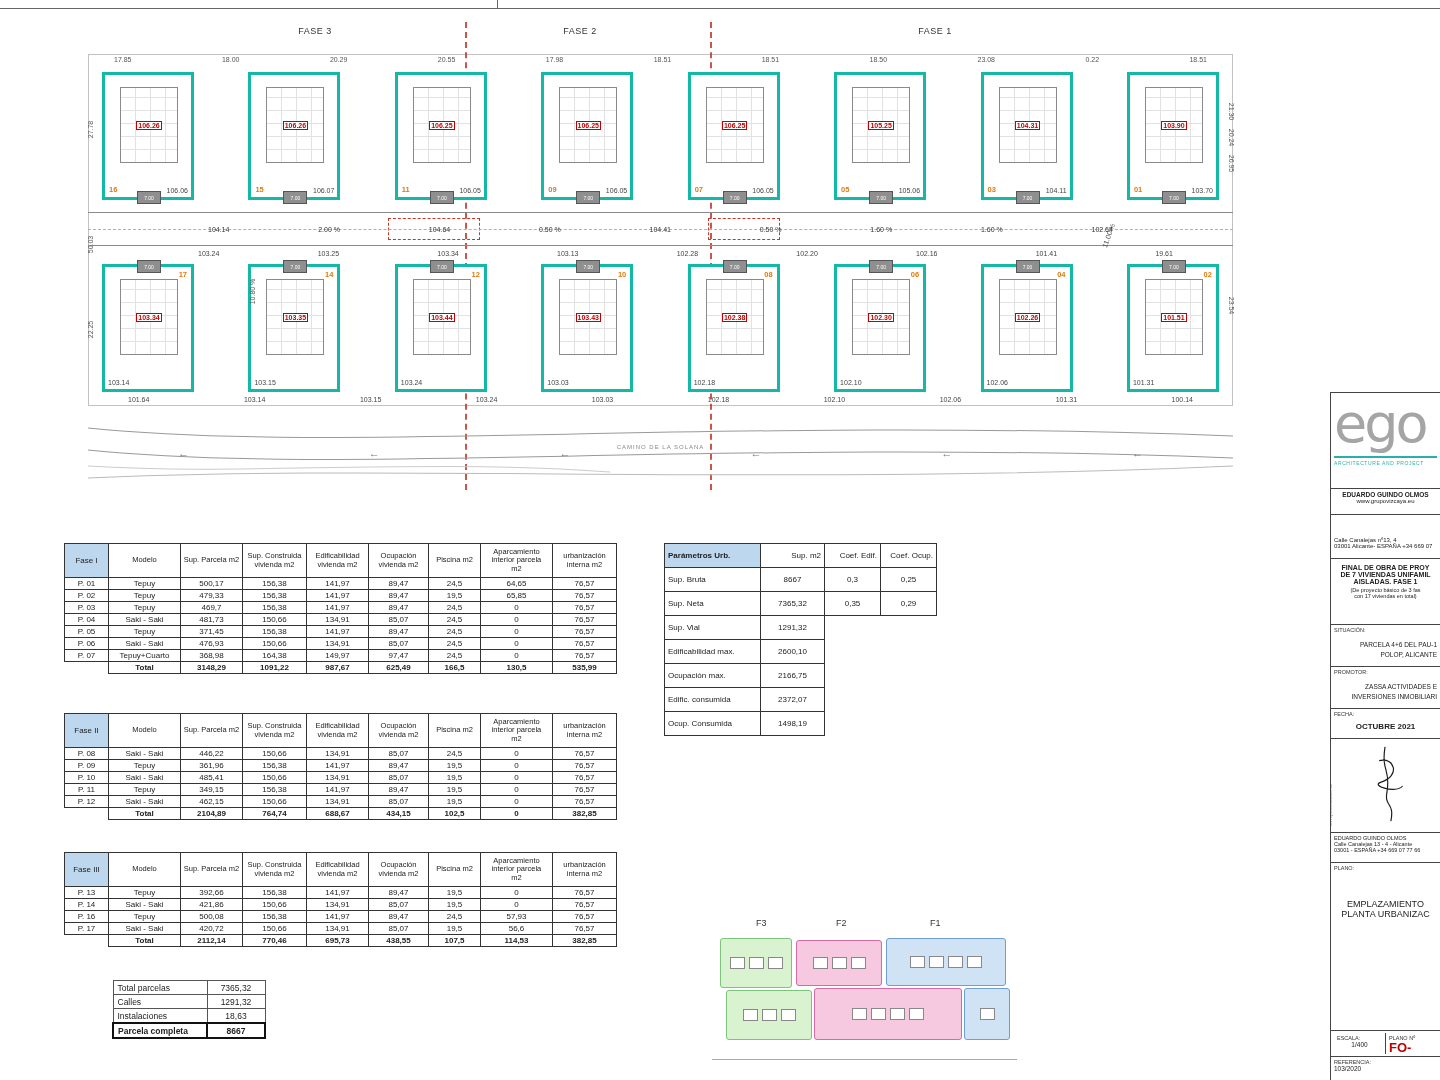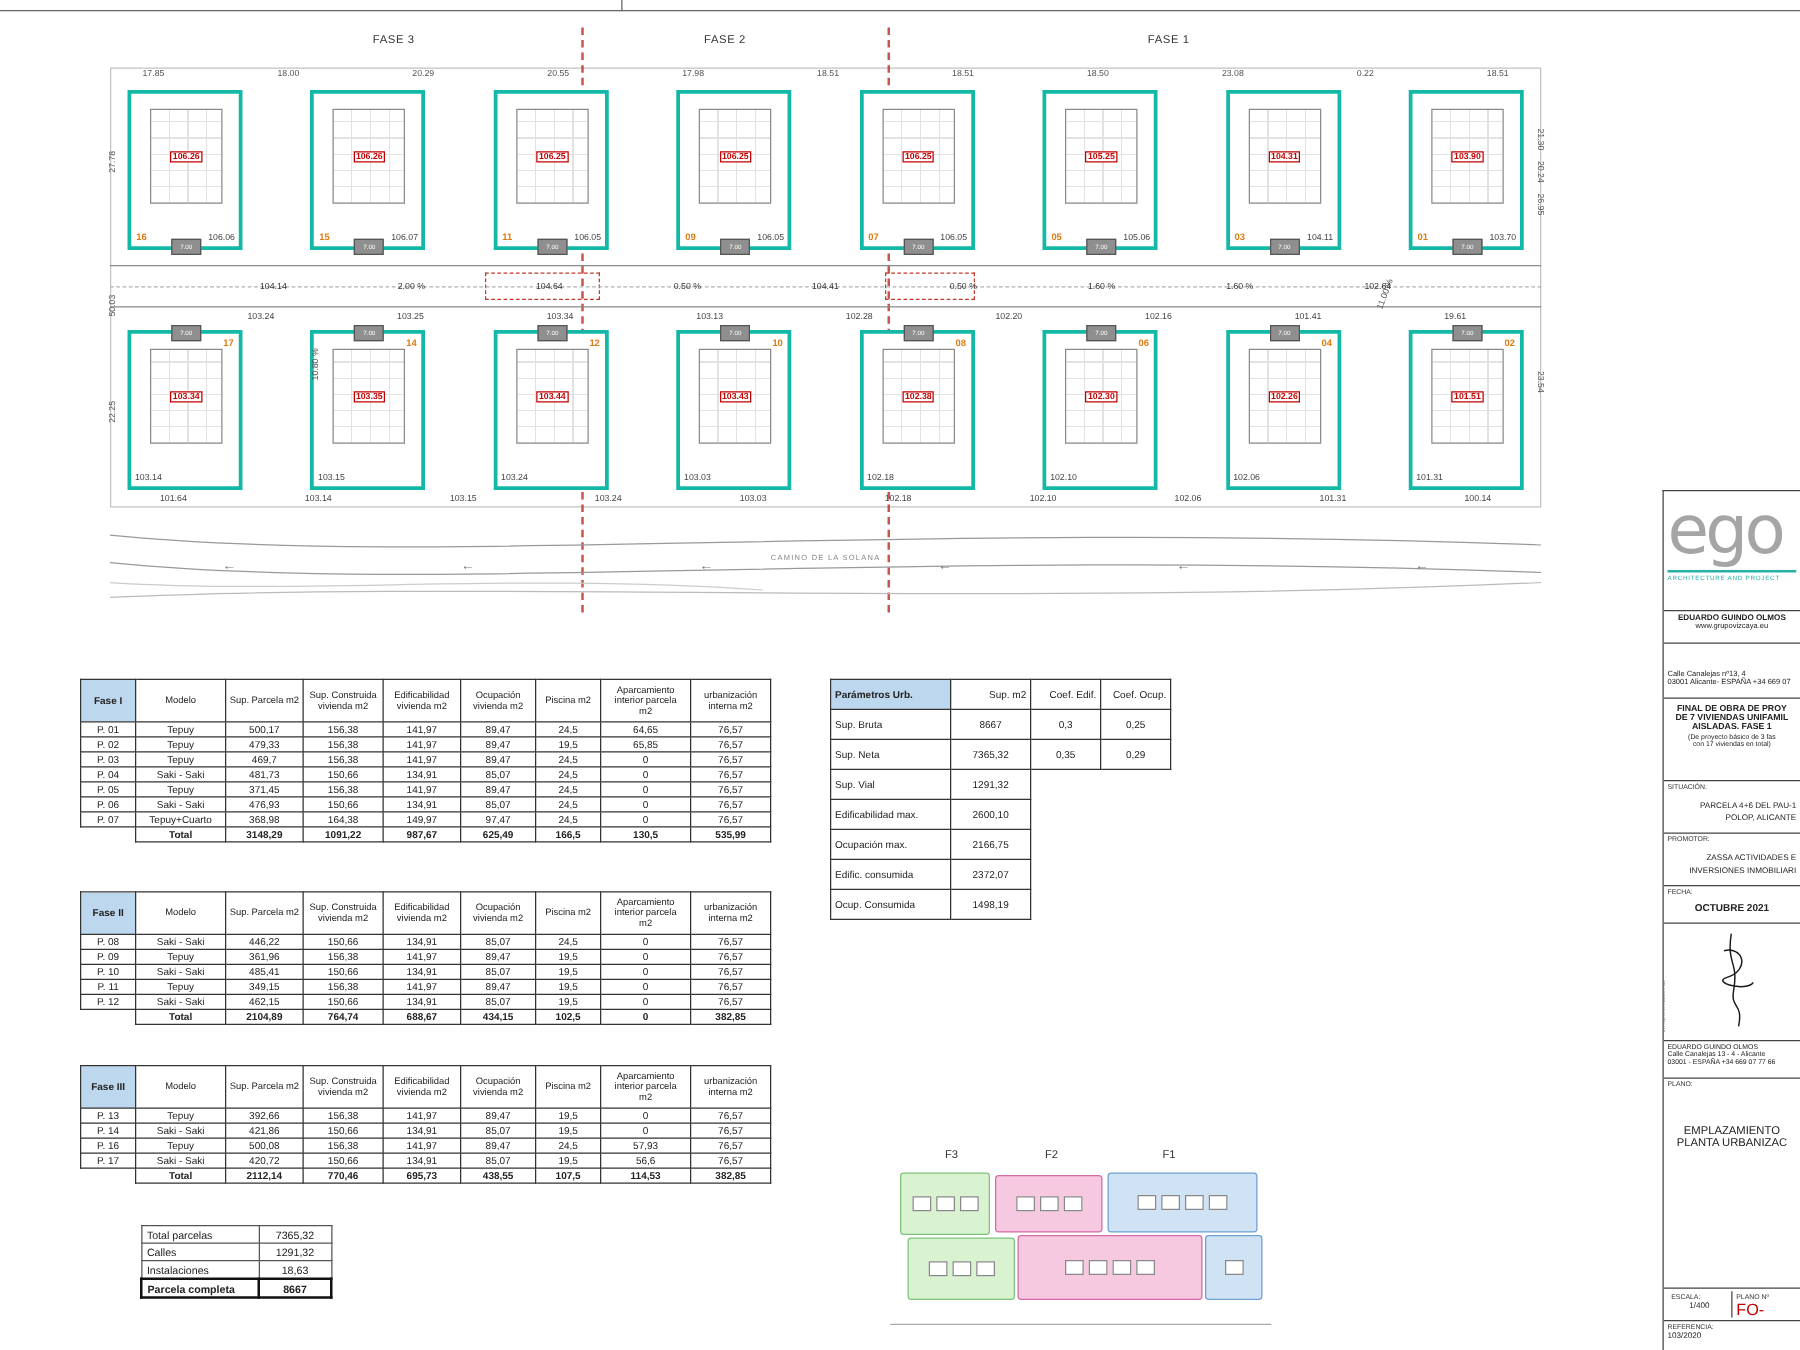--- a/index.html
+++ b/index.html
@@ -45,21 +45,21 @@
   .ldim,.rdim,.grade{position:absolute;font-size:7px;color:#555;white-space:nowrap}
   .ldim{left:-6px;transform:rotate(-90deg)}
   .rdim{right:-8px;transform:rotate(90deg)}
   .grade{color:#555}
 
   
   table{position:absolute;border-collapse:collapse;table-layout:fixed;background:#fff}
   .ftable{font-size:8px}
   .ftable th,.ftable td{border:1px solid #333;padding:1px 2px;text-align:center;vertical-align:middle;height:12px;overflow:hidden}
   .ftable thead th{font-weight:normal;white-space:pre-line;font-size:7.5px;line-height:1.15;height:34px}
-  .ftable .fcell{background:#bdd7ee;font-weight:bold;font-size:8px}
+  .ftable .fcell{background:#bdd7ee;font-weight:normal;font-size:8px}
   .ftable td.rl{font-weight:normal}
   .ftable td.rl:empty{border:none;background:transparent}
   .ftable tbody tr:last-child td{font-weight:bold}
   .stable{font-size:8.5px}
   .stable td{border:1px solid #555;padding:1.5px 4px;height:13px}
   .stable td.sl{width:94px;text-align:left}
   .stable td.sv{width:58px;text-align:center}
   .stable tr:last-child td{font-weight:bold;border:2px solid #111}
   .ptable{font-size:8px}
   .ptable th,.ptable td{border:1px solid #333;padding:1px 3px;height:24px}
@@ -89,21 +89,21 @@
   .rvals{text-align:right;margin-top:7px;line-height:1.5}
   .projline{font-weight:bold;font-size:7px;text-align:center;white-space:nowrap}
   .note{font-size:5.5px;text-align:center;white-space:nowrap;margin-top:2px}
   .fecha-val{font-weight:bold;font-size:8px;text-align:center;margin-top:5px}
   .rep{position:absolute;left:2px;bottom:6px;transform:rotate(-90deg);transform-origin:0 100%;font-size:4.5px;color:#888;white-space:nowrap}
   .sigsvg{display:block;margin:2px auto 0}
   .planoline{font-size:9px;text-align:center;white-space:nowrap}
   .brow{display:flex;padding:0}
   .brow .bc{flex:1;padding:2px 3px;position:relative}
   .brow .bc+.bc{border-left:1px solid #444}
-  .planonum{color:#c00000;font-weight:normal;font-size:13px;line-height:13px}
+  .planonum{color:#c00000;font-weight:bold;font-size:13px;line-height:13px}
   .small-center{text-align:center;font-size:6.5px}
 </style>
 </head>
 <body>
 
 <div class="sheet">
 
   <div class="topline">
       <span class="tick"></span>
     </div>

